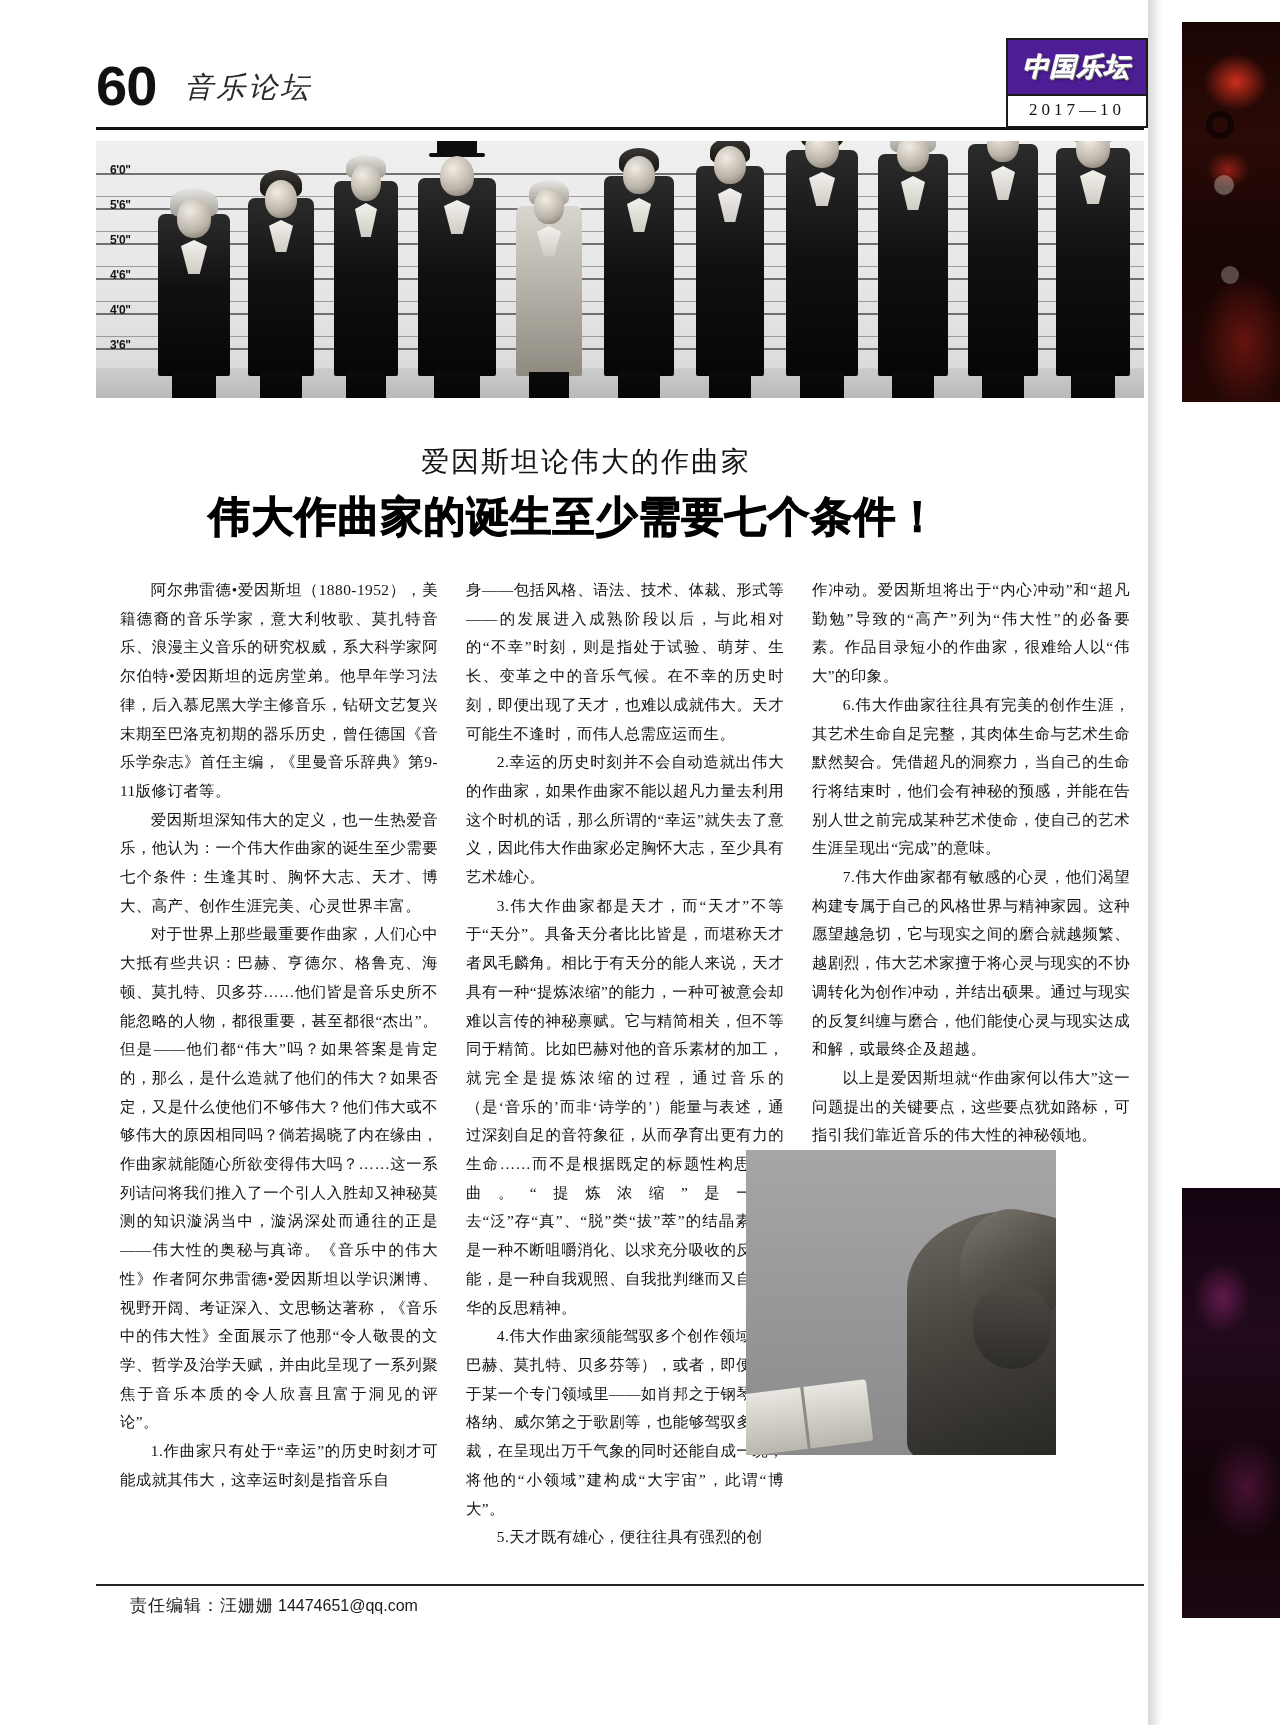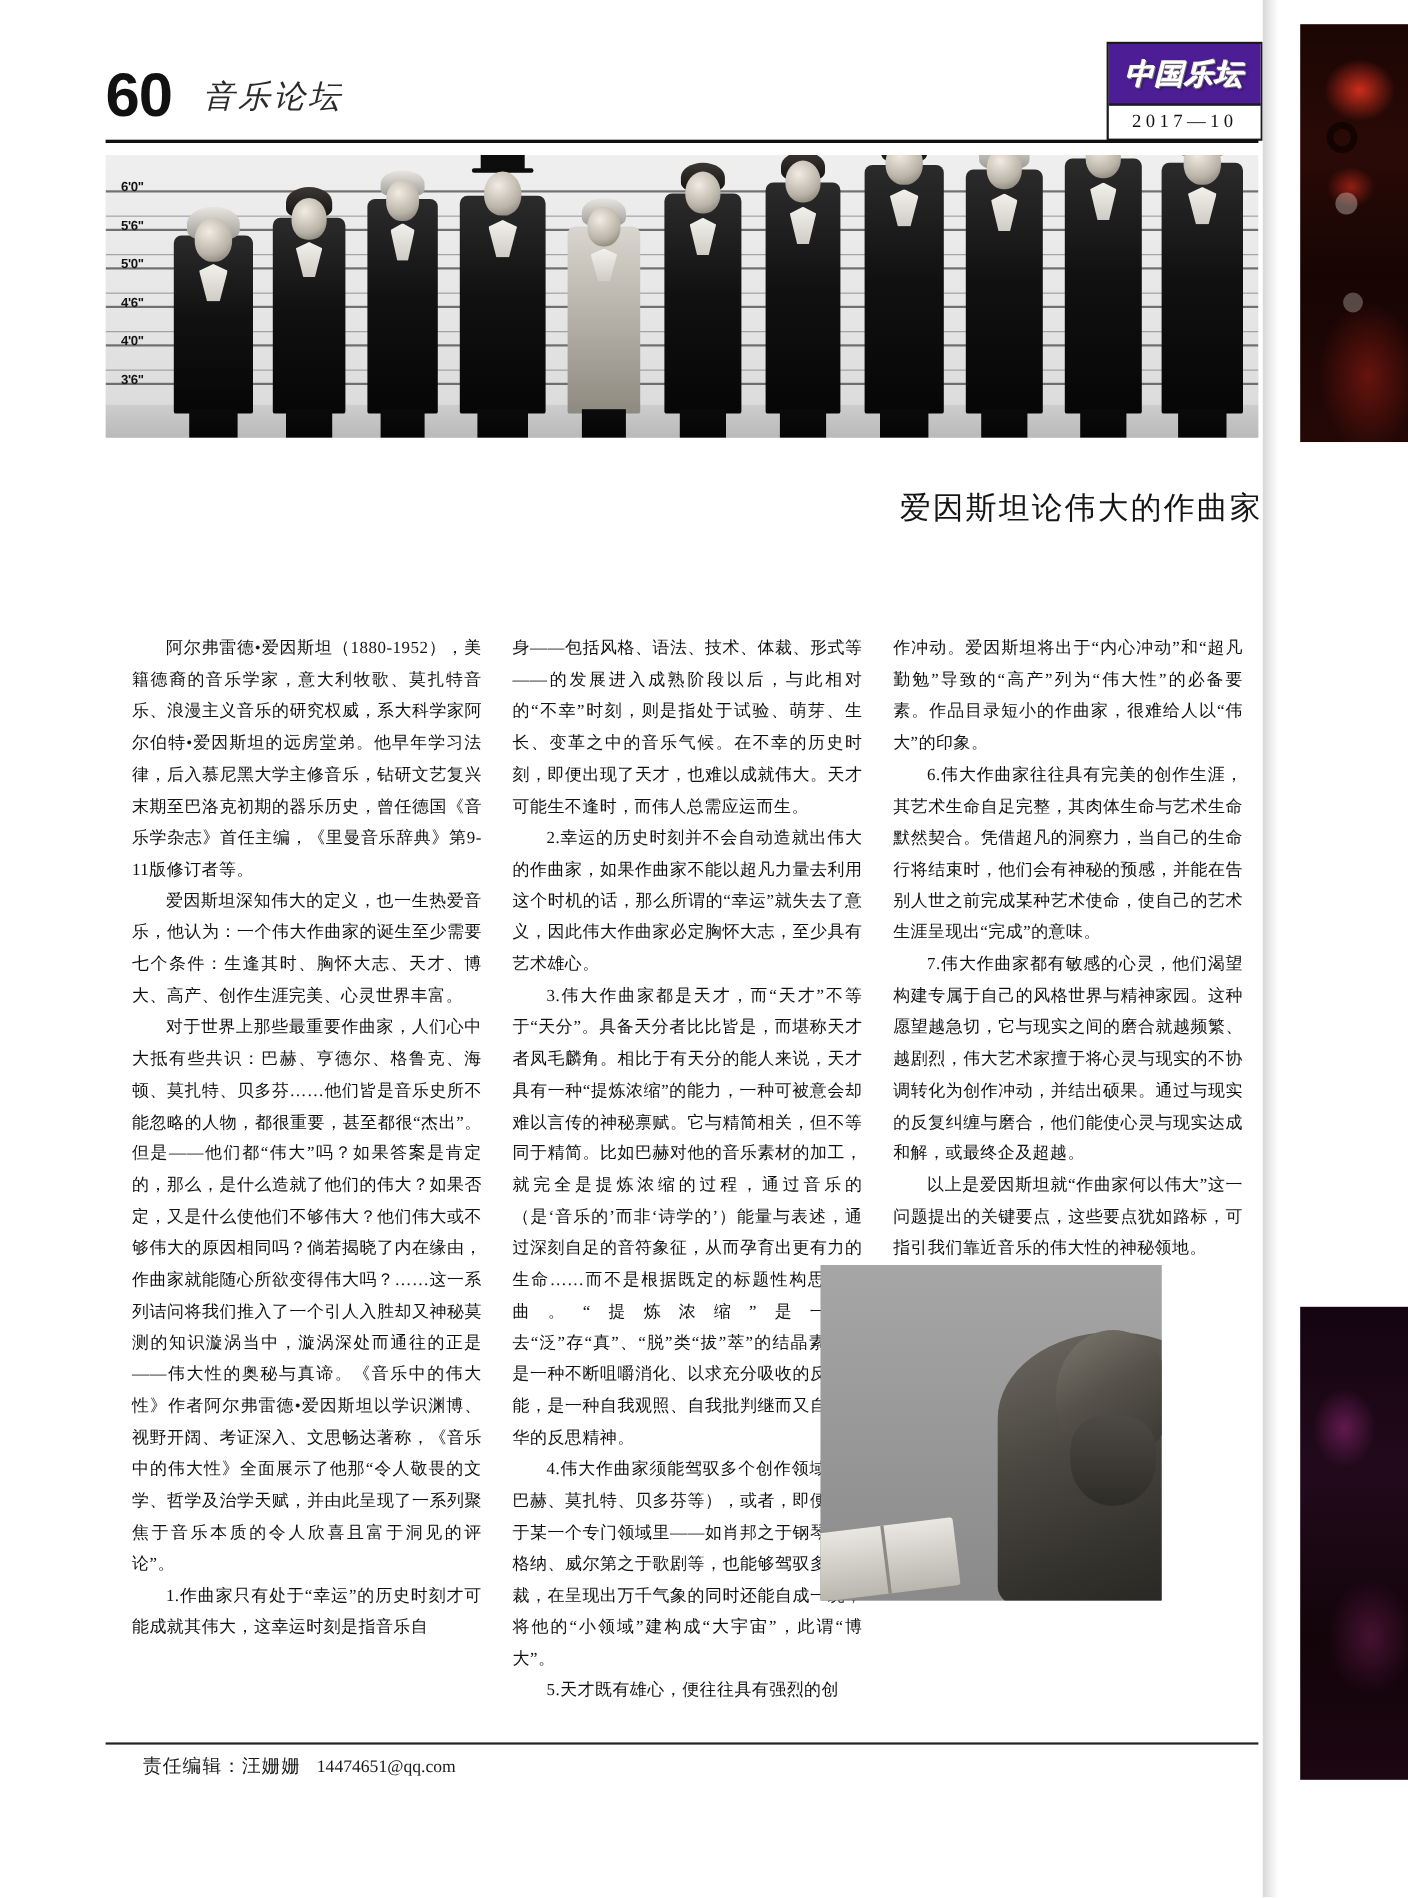--- a/index.html
+++ b/index.html
@@ -140,23 +140,23 @@
     background:#0d0d0d;border-radius:2px;
   }
   .figure .legs{
     position:absolute;left:50%;transform:translateX(-50%);bottom:-22px;
     background:linear-gradient(180deg,#0b0b0b,#050505);
   }
   .figure.light{background:linear-gradient(180deg,#d9d6cf 0%,#b4b0a7 50%,#8e8a80 100%);}
 
   
   #subhead{
-    position:absolute;left:0;top:443px;width:1148px;text-align:right;
+    position:absolute;left:0;top:443px;width:1148px;text-align:center;
     font-family:"Liberation Sans", sans-serif;
-    font-size:28px;color:#151515;letter-spacing:2px;font-weight:500;
+    font-size:28px;color:#151515;letter-spacing:2px;font-weight:500;padding-left:12px;
   }
   #headline{
     position:absolute;left:0;top:489px;width:1148px;text-align:center;
     font-family:"Liberation Sans", sans-serif;
     font-size:42px;color:#000;letter-spacing:1px;font-weight:bold;
     -webkit-text-stroke:1px #000;
   }
 
   
   #columns{
@@ -211,21 +211,21 @@
   
   #footer-rule{
     position:absolute;left:96px;top:1584px;width:1048px;height:2px;background:#222;
   }
   #footer{
     position:absolute;left:130px;top:1594px;
     font-family:"Liberation Serif", serif;
     font-size:17px;color:#1a1a1a;letter-spacing:1px;
   }
   #footer .email{
-    font-family:Liberation Serif, serif;font-size:16px;margin-left:14px;letter-spacing:0;text-align:center;
+    font-family:Liberation Sans, sans-serif;font-size:16px;margin-left:4px;letter-spacing:0;text-align:center;
   }
   #footer .editor-name{letter-spacing:1px;}
 </style>
 </head>
 <body>
 
 <div id="page">
 
   <div id="pagenum-row">
     <div id="pagenum">60</div>
@@ -324,20 +324,21 @@
     </div>
     <div class="figure" style="left:960px;width:74px;height:228px;">
       <div class="hair" style="top:-28px;width:42px;height:24px;"></div>
       <div class="head" style="top:-20px;width:34px;height:40px;"></div>
       <div class="shirt" style="top:22px;width:26px;height:34px;"></div>
       <div class="legs" style="width:44px;height:26px;"></div>
     </div>
   </div>
 
   <div id="subhead">爱因斯坦论伟大的作曲家</div>
+  <div id="headline">伟大作曲家的诞生至少需要七个条件！</div>
 
   <div id="columns">
     <div class="col">
       <p>阿尔弗雷德•爱因斯坦（1880-1952），美籍德裔的音乐学家，意大利牧歌、莫扎特音乐、浪漫主义音乐的研究权威，系大科学家阿尔伯特•爱因斯坦的远房堂弟。他早年学习法律，后入慕尼黑大学主修音乐，钻研文艺复兴末期至巴洛克初期的器乐历史，曾任德国《音乐学杂志》首任主编，《里曼音乐辞典》第9-11版修订者等。</p>
       <p>爱因斯坦深知伟大的定义，也一生热爱音乐，他认为：一个伟大作曲家的诞生至少需要七个条件：生逢其时、胸怀大志、天才、博大、高产、创作生涯完美、心灵世界丰富。</p>
       <p>对于世界上那些最重要作曲家，人们心中大抵有些共识：巴赫、亨德尔、格鲁克、海顿、莫扎特、贝多芬……他们皆是音乐史所不能忽略的人物，都很重要，甚至都很“杰出”。但是——他们都“伟大”吗？如果答案是肯定的，那么，是什么造就了他们的伟大？如果否定，又是什么使他们不够伟大？他们伟大或不够伟大的原因相同吗？倘若揭晓了内在缘由，作曲家就能随心所欲变得伟大吗？……这一系列诘问将我们推入了一个引人入胜却又神秘莫测的知识漩涡当中，漩涡深处而通往的正是——伟大性的奥秘与真谛。《音乐中的伟大性》作者阿尔弗雷德•爱因斯坦以学识渊博、视野开阔、考证深入、文思畅达著称，《音乐中的伟大性》全面展示了他那“令人敬畏的文学、哲学及治学天赋，并由此呈现了一系列聚焦于音乐本质的令人欣喜且富于洞见的评论”。</p>
       <p>1.作曲家只有处于“幸运”的历史时刻才可能成就其伟大，这幸运时刻是指音乐自</p>
     </div>
     <div class="col">
       <p class="noindent">身——包括风格、语法、技术、体裁、形式等——的发展进入成熟阶段以后，与此相对的“不幸”时刻，则是指处于试验、萌芽、生长、变革之中的音乐气候。在不幸的历史时刻，即便出现了天才，也难以成就伟大。天才可能生不逢时，而伟人总需应运而生。</p>

